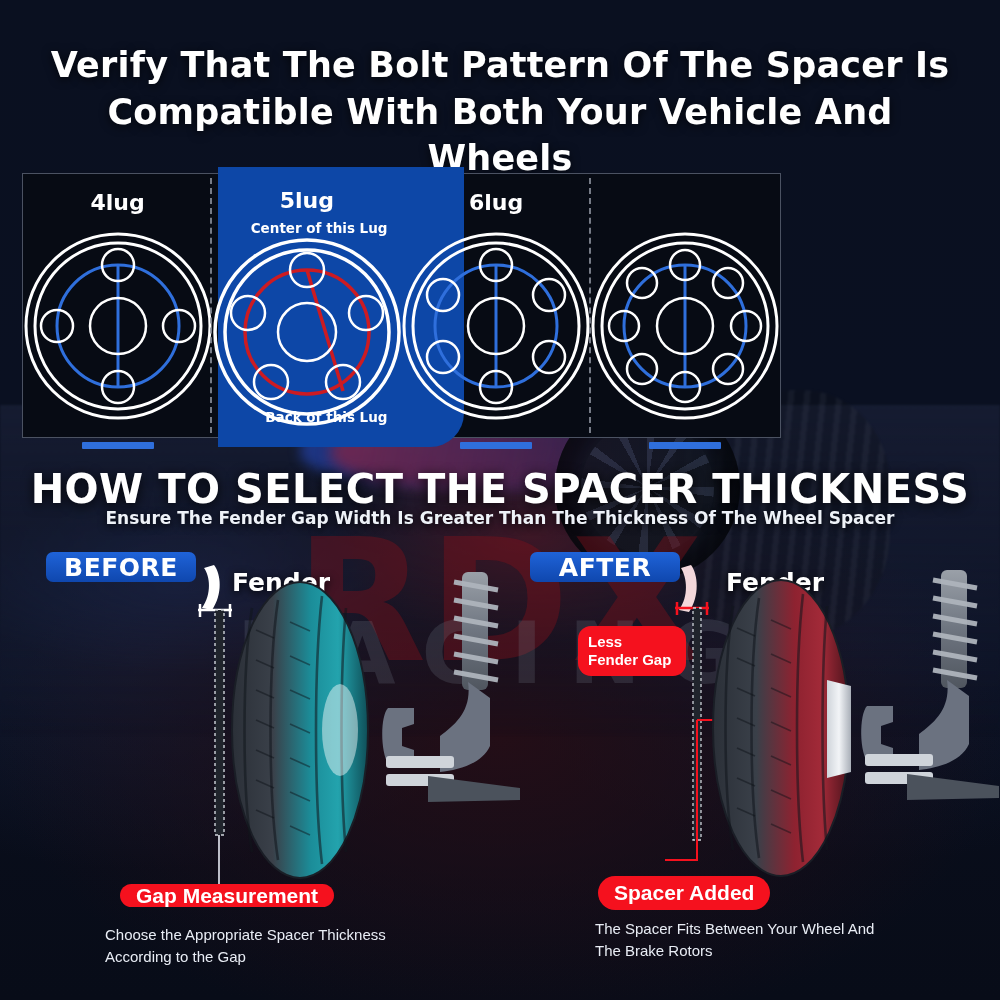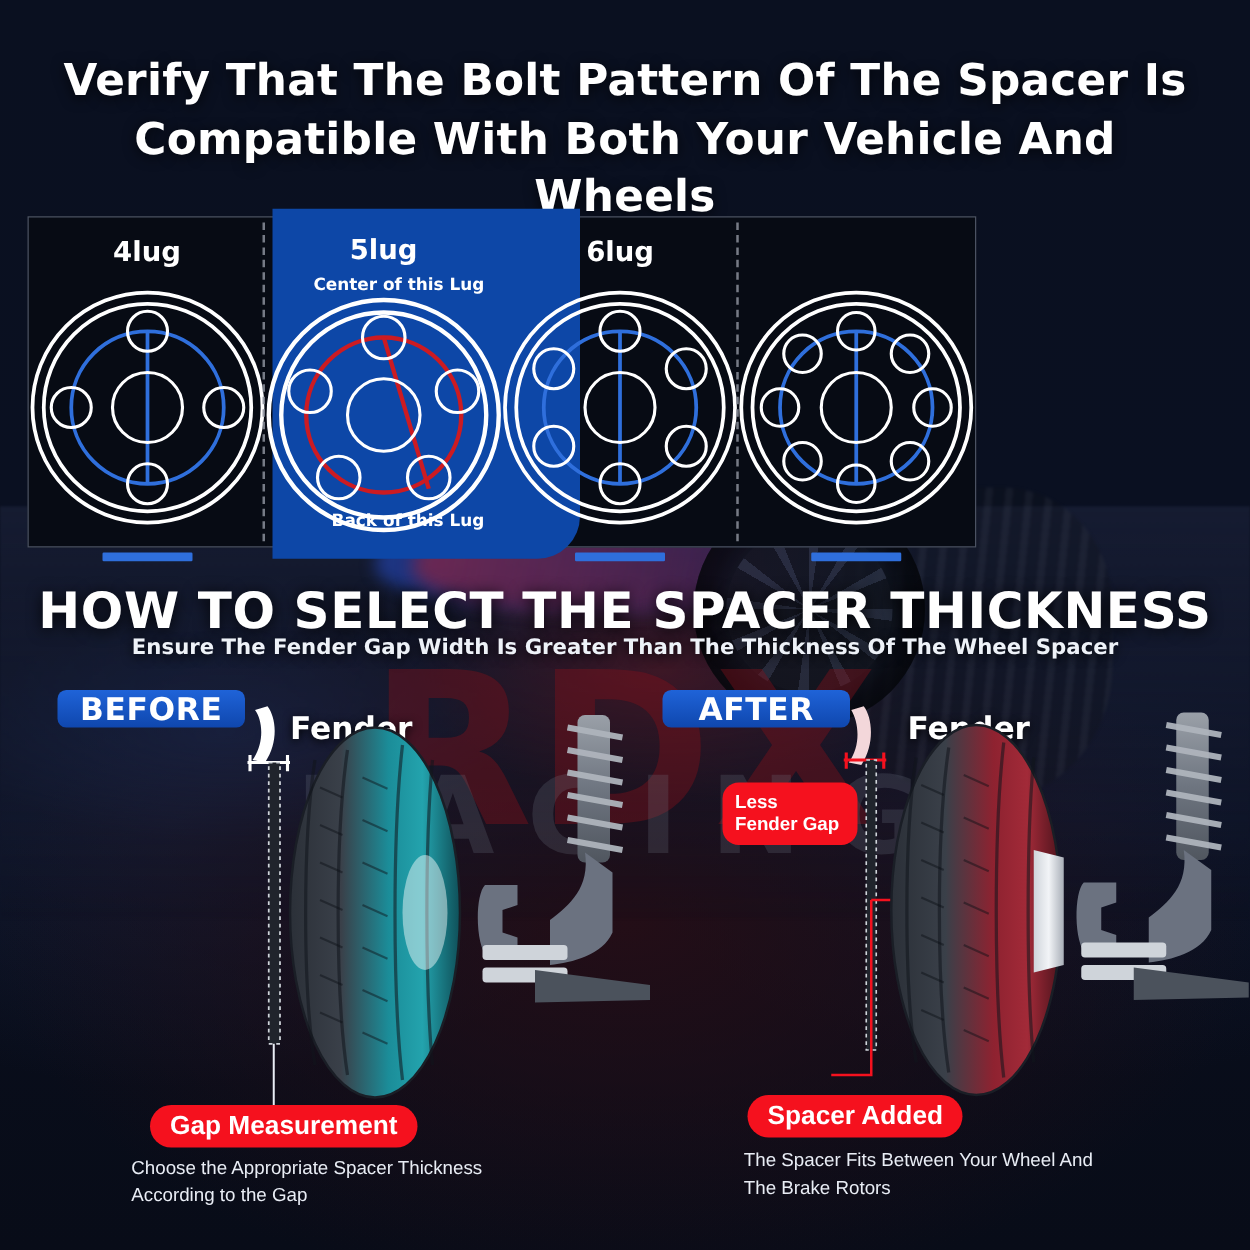--- a/index.html
+++ b/index.html
@@ -150,21 +150,21 @@
   .badge-red {
     position:absolute; background:#f5111e; color:#ffffff; border-radius:14px;
     font-weight:800; font-family:Liberation Sans, sans-serif;
     display:flex; align-items:center;
   }
   .badge-lessgap {
     left:578px; top:626px; width:108px; padding:7px 10px;
     font-size:15px; line-height:1.2; border-radius:13px; z-index:6;
   }
   .badge-gapm {
-    left:120px; top:884px; height:34px; padding:0 16px;
+    left:120px; top:884px; height:23px; padding:0 16px;
     font-size:21px; border-radius:17px;
   }
   .badge-spacer {
     left:598px; top:876px; height:34px; padding:0 16px;
     font-size:21px; border-radius:17px;text-align:center;
   }
   .caption {
     position:absolute; color:#e9edf5; font-size:15px; line-height:1.45;
     font-family:"Liberation Sans", sans-serif; white-space:pre-line;
   }

